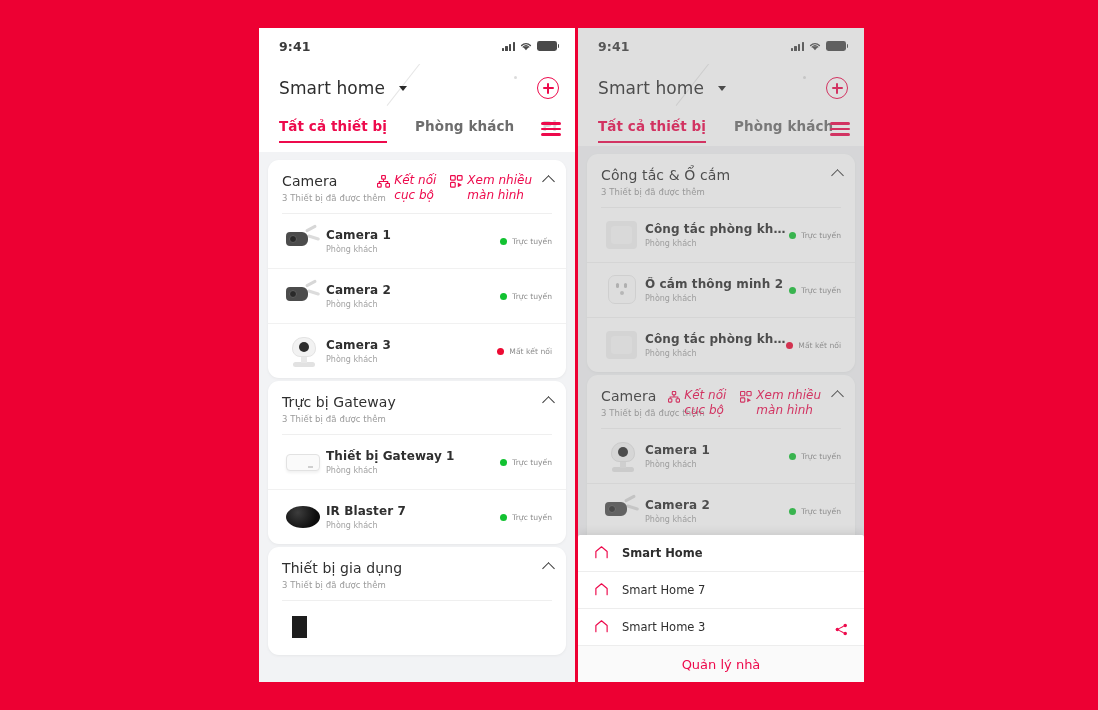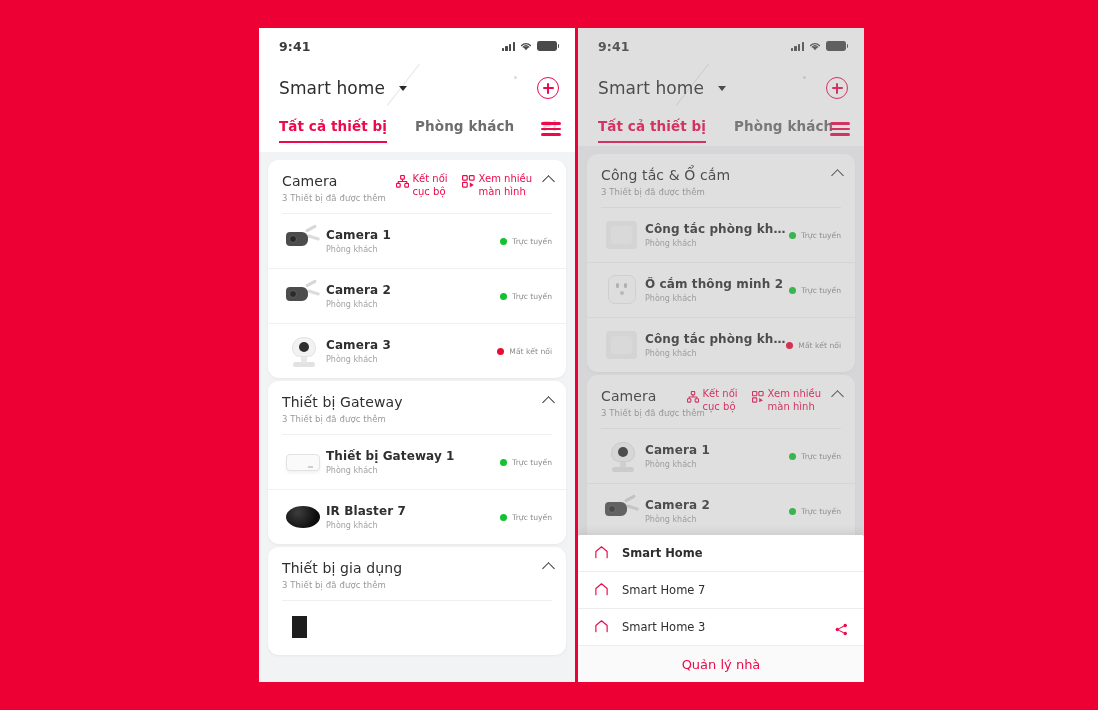--- a/index.html
+++ b/index.html
@@ -153,21 +153,21 @@
     font-size: 14px; color: #2f2f2f; font-weight: 500; letter-spacing:.1px;
   }
   .card-sub {
     font-size: 8.5px; color: #9a9a9a; margin-top: 4px; letter-spacing:.1px;
   }
   .head-actions {
     position:absolute; right: 34px; top: 13px;
     display:flex; gap: 14px; align-items:flex-start;
   }
   .hact { display:flex; gap:4px; align-items:flex-start; }
-  .hact .lbl { font-size: 10px; line-height: 1.28; color:#ED0A4C; white-space: pre-line; }
+  .hact .lbl { font-size: 12px; line-height: 1.28; color:#ED0A4C; white-space: pre-line; font-style: italic; }
   .ico-local, .ico-multi { flex: 0 0 auto; }
   .chev {
     position:absolute; right: 13px; top: 17px;
     width: 9px; height: 9px;
     border-left: 1.7px solid #3a3a3a;
     border-top: 1.7px solid #3a3a3a;
     transform: rotate(45deg);
   }
   .divider { height:1px; background:#EFEFEF; margin: 0 14px; }
 
@@ -427,21 +427,21 @@
             </div>
             <div class="dev-status">
               <span class="sdot off"></span>
               <span class="stext">Mất kết nối</span>
             </div>
           </div>
         </div>
 
         <div class="card">
           <div class="card-head">
-            <div class="card-title">Thiết bị Gateway</div>
+            <div class="card-title">Trực bị Gateway</div>
             <div class="card-sub">3 Thiết bị đã được thêm</div>
             <div class="chev"></div>
           </div>
           <div class="divider"></div>
 
           <div class="dev-row">
             <div class="dev-thumb t-gateway">
                 <span class="box"></span>
                 <span class="led"></span>
               </div>

